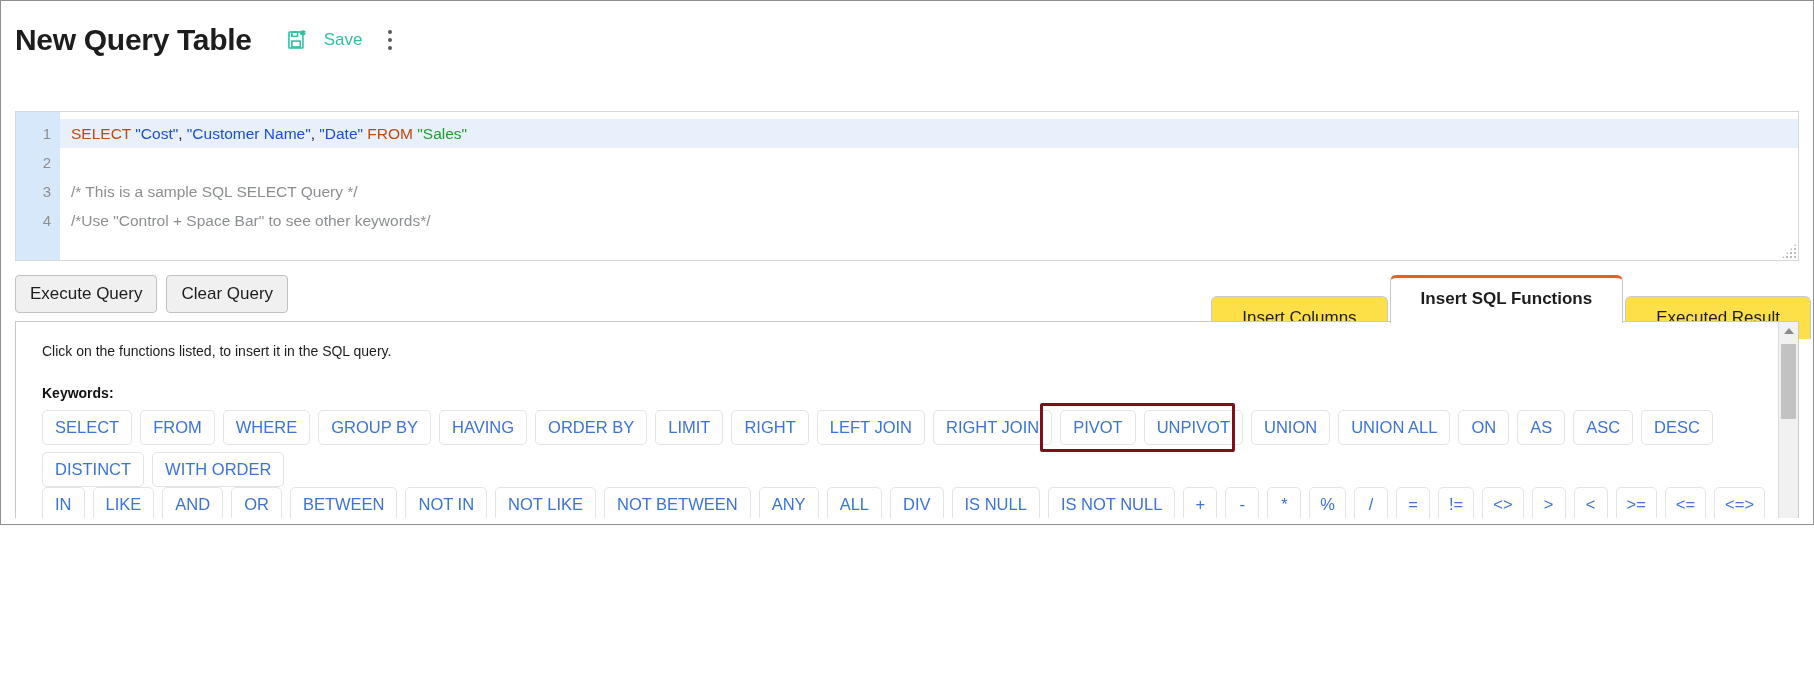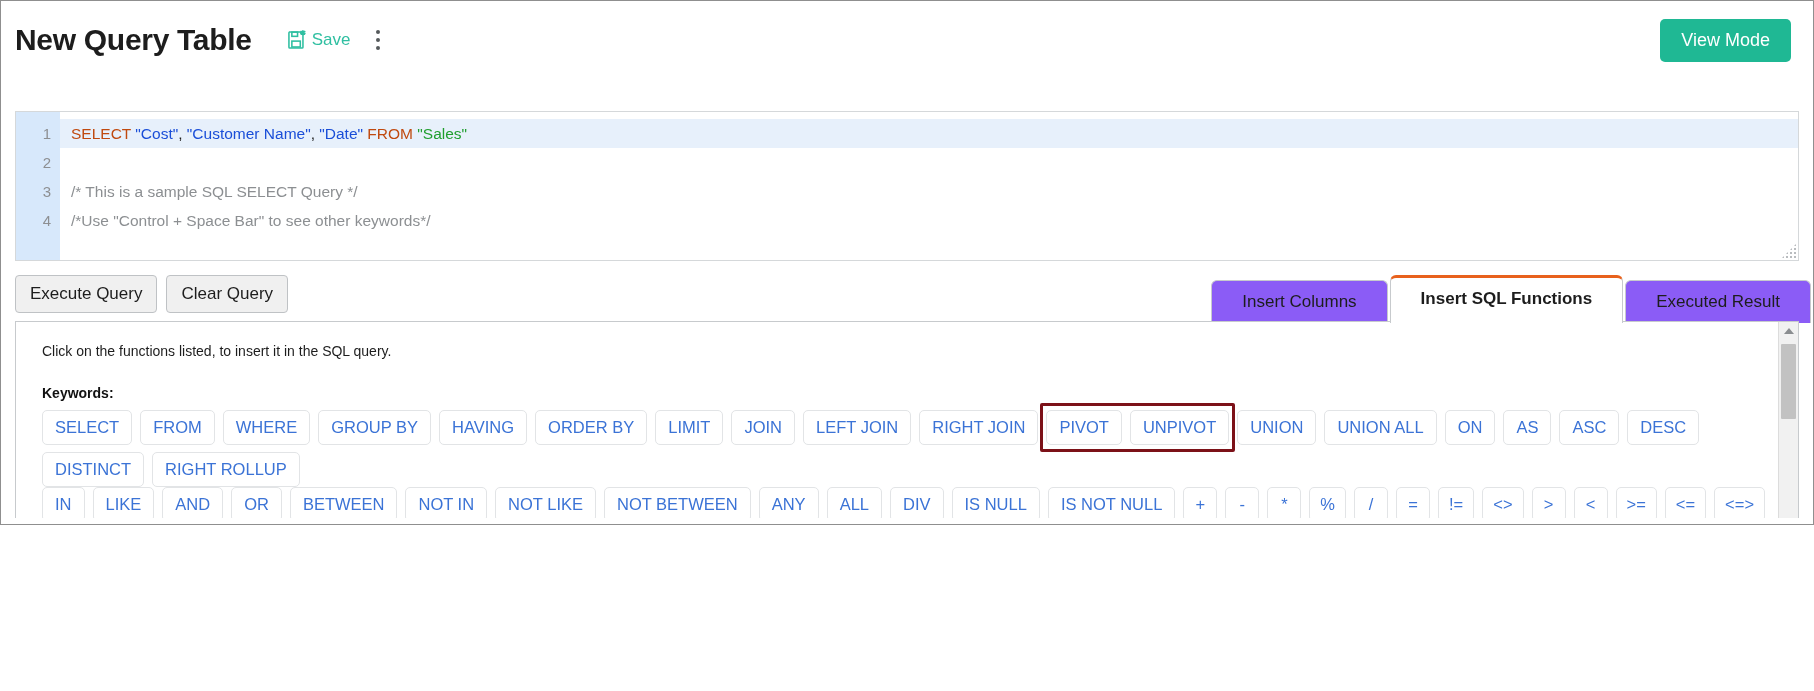--- a/index.html
+++ b/index.html
@@ -39,20 +39,21 @@
     align-items: center;
     gap: 4px;
     margin-left: 34px;
     cursor: pointer;
   }
   .save-icon { width: 22px; height: 24px; display: block; }
   .save-label {
     font-size: 17px;
     color: #2fbfa1;
     white-space: nowrap;
+    margin-left: 12px;
   }
   .kebab {
     margin-left: 18px;
     width: 20px; height: 26px;
     display: flex; flex-direction: column;
     align-items: center; justify-content: center;
     gap: 4px;
     cursor: pointer;
   }
   .kebab i { width: 4px; height: 4px; border-radius: 50%; background: #55595c; display: block; }
@@ -149,31 +150,31 @@
     white-space: nowrap;
     font-family: "Liberation Sans", sans-serif;
   }
   .tabs {
     margin-left: auto;
     display: flex;
     align-items: flex-end;
     gap: 2px;
   }
   .tab {
-    background: #8b5cf6;
+    background: #fde047;
     border: 1px solid #c7cacd;
     border-bottom: none;
     border-radius: 6px 6px 0 0;
     padding: 11px 30px 11px 30px;
     font-size: 17px;
     color: #1d1d1d;
     cursor: pointer;
     white-space: nowrap;
     position: relative;
-    top: 0;
+    top: 16px;
   }
   .tab.active {
     background: #ffffff;
     border-top: 3px solid #e8611c;
     font-weight: bold;
     padding-top: 11px;
     padding-bottom: 14px;
     top: 0;
     z-index: 3;
   }
@@ -287,21 +288,20 @@
     </div>
 
     <div class="kebab">
       <i></i>
       <i></i>
       <i></i>
     </div>
 
     <div class="header-spacer"></div>
 
-    <button class="view-mode-btn">View Mode</button>
   </div>
 
   <div class="editor-wrap">
     <div class="editor">
       <div class="gutter" id="gutter">
           <div class="ln">1</div>
           <div class="ln">2</div>
           <div class="ln">3</div>
           <div class="ln">4</div>
         </div>
@@ -331,33 +331,33 @@
 
       <div class="sec-title">Keywords:</div>
       <div class="chips" id="keywords">
           <div class="chip">SELECT</div>
           <div class="chip">FROM</div>
           <div class="chip">WHERE</div>
           <div class="chip">GROUP BY</div>
           <div class="chip">HAVING</div>
           <div class="chip">ORDER BY</div>
           <div class="chip">LIMIT</div>
-          <div class="chip">JOIN</div>
+          <div class="chip">RIGHT</div>
           <div class="chip">LEFT JOIN</div>
           <div class="chip">RIGHT JOIN</div>
           <div class="chip">PIVOT</div>
           <div class="chip">UNPIVOT</div>
           <div class="chip">UNION</div>
           <div class="chip">UNION ALL</div>
           <div class="chip">ON</div>
           <div class="chip">AS</div>
           <div class="chip">ASC</div>
           <div class="chip">DESC</div>
           <div class="chip">DISTINCT</div>
-          <div class="chip">RIGHT ROLLUP</div>
+          <div class="chip">WITH ORDER</div>
           <div class="highlight-box" style="border-color: rgb(124, 17, 24); left: 998.422px; top: -7px; width: 194.859px; height: 48.9688px;"></div>
         </div>
 
       <div class="chips" id="operators">
           <div class="chip">IN</div>
           <div class="chip">LIKE</div>
           <div class="chip">AND</div>
           <div class="chip">OR</div>
           <div class="chip">BETWEEN</div>
           <div class="chip">NOT IN</div>

